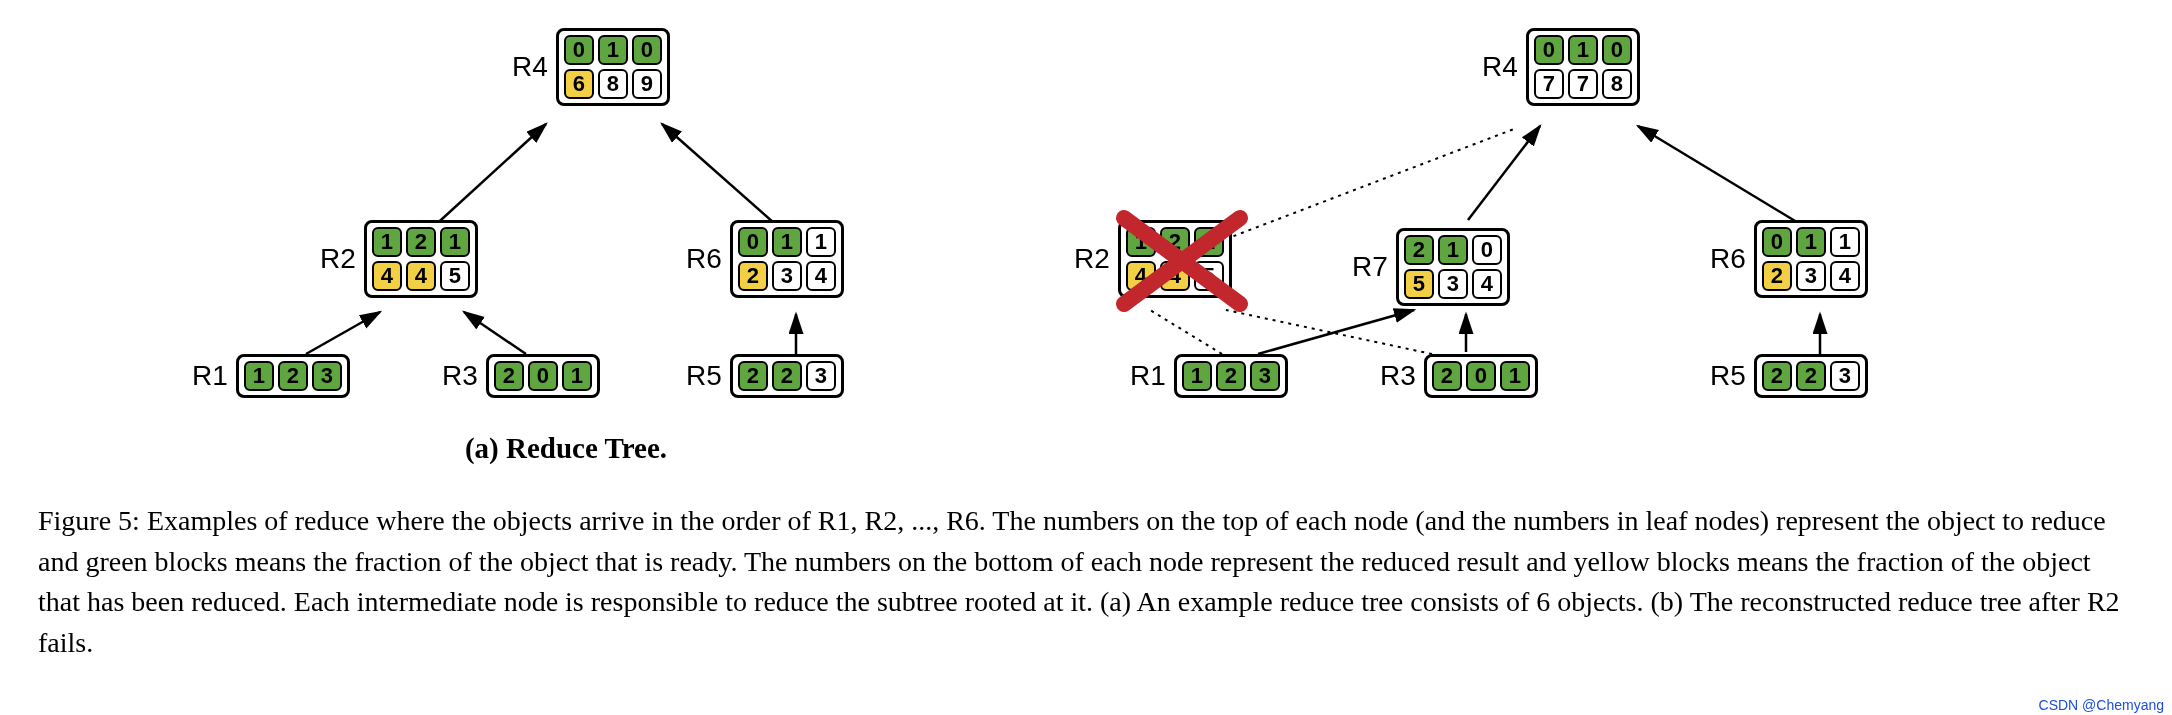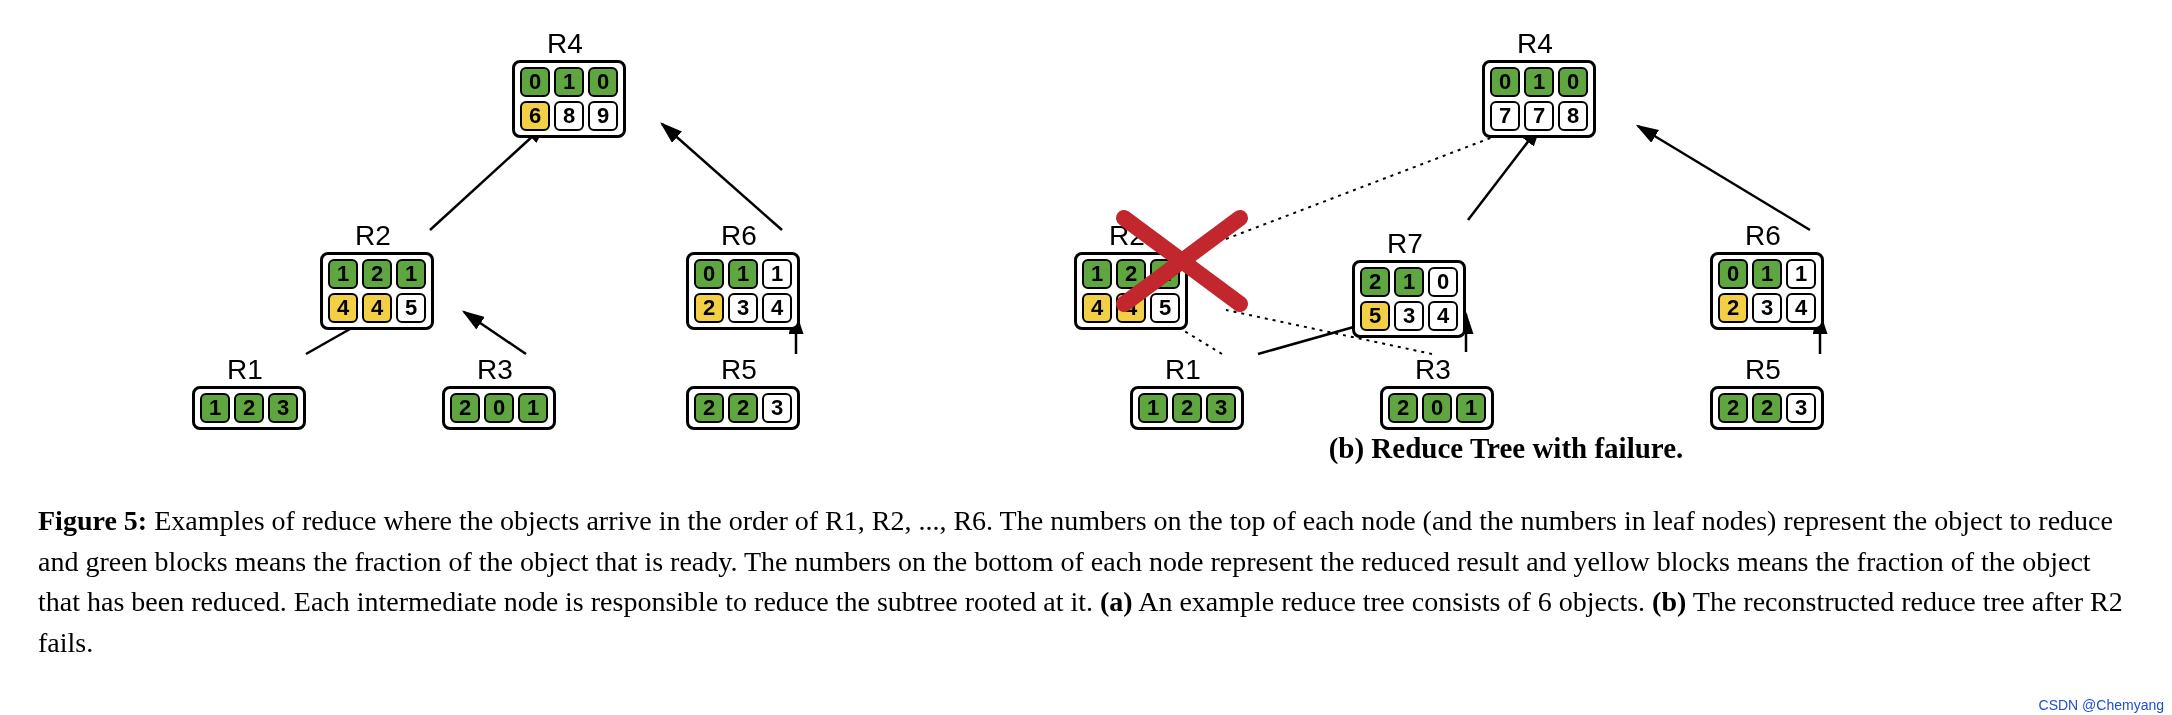--- a/index.html
+++ b/index.html
@@ -1,30 +1,30 @@
 <!DOCTYPE html>
 <html><head>
 <meta charset="utf-8">
 <style>
   html,body{margin:0;padding:0;background:#fff;font-family:Georgia,'Times New Roman',serif;color:#000;}
   .page{width:2172px;height:715px;position:relative;padding:14px 38px 0 38px;box-sizing:border-box;}
   .figs{display:flex;gap:80px;justify-content:center;align-items:flex-start;}
   .fig{display:flex;flex-direction:column;align-items:center;}
   .svgwrap{position:relative;}
-  .row{position:absolute;display:flex;align-items:center;flex-direction:column;}
+  .row{position:absolute;display:flex;align-items:center;}
   .lbl{font:500 28px Arial,Helvetica,sans-serif;margin-right:8px;}
   .node{border:3px solid #000;border-radius:8px;padding:4px 5px;background:#fff;display:flex;flex-direction:column;gap:4px;}
   .cellrow{display:flex;gap:4px;}
   .cell{width:30px;height:30px;border:2px solid #000;border-radius:6px;display:flex;align-items:center;justify-content:center;font:600 22px Arial,Helvetica,sans-serif;box-sizing:border-box;}
   .g{background:#5fa641;color:#000;}
   .y{background:#f3cf45;color:#000;}
   .w{background:#fff;color:#000;}
   .sub{font:700 29px Georgia,serif;margin-top:18px;}
   .caption{font:28px/1.45 Georgia,serif;margin-top:36px;max-width:2096px;}
-  .caption b{font-weight:700;}
+  .caption b{font-weight:400;}
   svg{position:absolute;top:0;left:0;pointer-events:none;}
   .watermark{position:absolute;right:8px;bottom:2px;font:14px Arial;color:#1d4ed8;}
   .cross{position:absolute;pointer-events:none;}
 </style>
 </head>
 <body>
 
 <div class="page">
   <div class="figs">
 
@@ -111,20 +111,21 @@
           <span class="lbl">R5</span>
           <div class="node">
               <div class="cellrow">
                 <div class="cell g">2</div>
                 <div class="cell g">2</div>
                 <div class="cell w">3</div>
               </div>
             </div>
         </div>
       </div>
+      <div class="sub">(a) Reduce Tree.</div>
     </div>
 
     <div class="fig">
       <div class="svgwrap" style="width:960px;height:400px">
         <svg width="960" height="400">
           <defs>
             <marker id="ah2" markerWidth="10" markerHeight="10" refX="8" refY="3" orient="auto">
               <path d="M0,0 L9,3 L0,6 Z" fill="#000"></path>
             </marker>
           </defs>
@@ -227,21 +228,20 @@
           <span class="lbl">R5</span>
           <div class="node">
               <div class="cellrow">
                 <div class="cell g">2</div>
                 <div class="cell g">2</div>
                 <div class="cell w">3</div>
               </div>
             </div>
         </div>
       </div>
-      <div class="sub">(b) Reduce Tree with failure.</div>
     </div>
 
   </div>
 
   <div class="caption">
     <b>Figure 5:</b><span> Examples of reduce where the objects arrive in the order of R1, R2, ..., R6. The numbers on the top of each node (and the numbers in leaf nodes) represent the object to reduce and green blocks means the fraction of the object that is ready. The numbers on the bottom of each node represent the reduced result and yellow blocks means the fraction of the object that has been reduced. Each intermediate node is responsible to reduce the subtree rooted at it. </span><b>(a)</b><span> An example reduce tree consists of 6 objects. </span><b>(b)</b><span> The reconstructed reduce tree after R2 fails.</span>
   </div>
 
   <div class="watermark">CSDN @Chemyang</div>
 </div>

